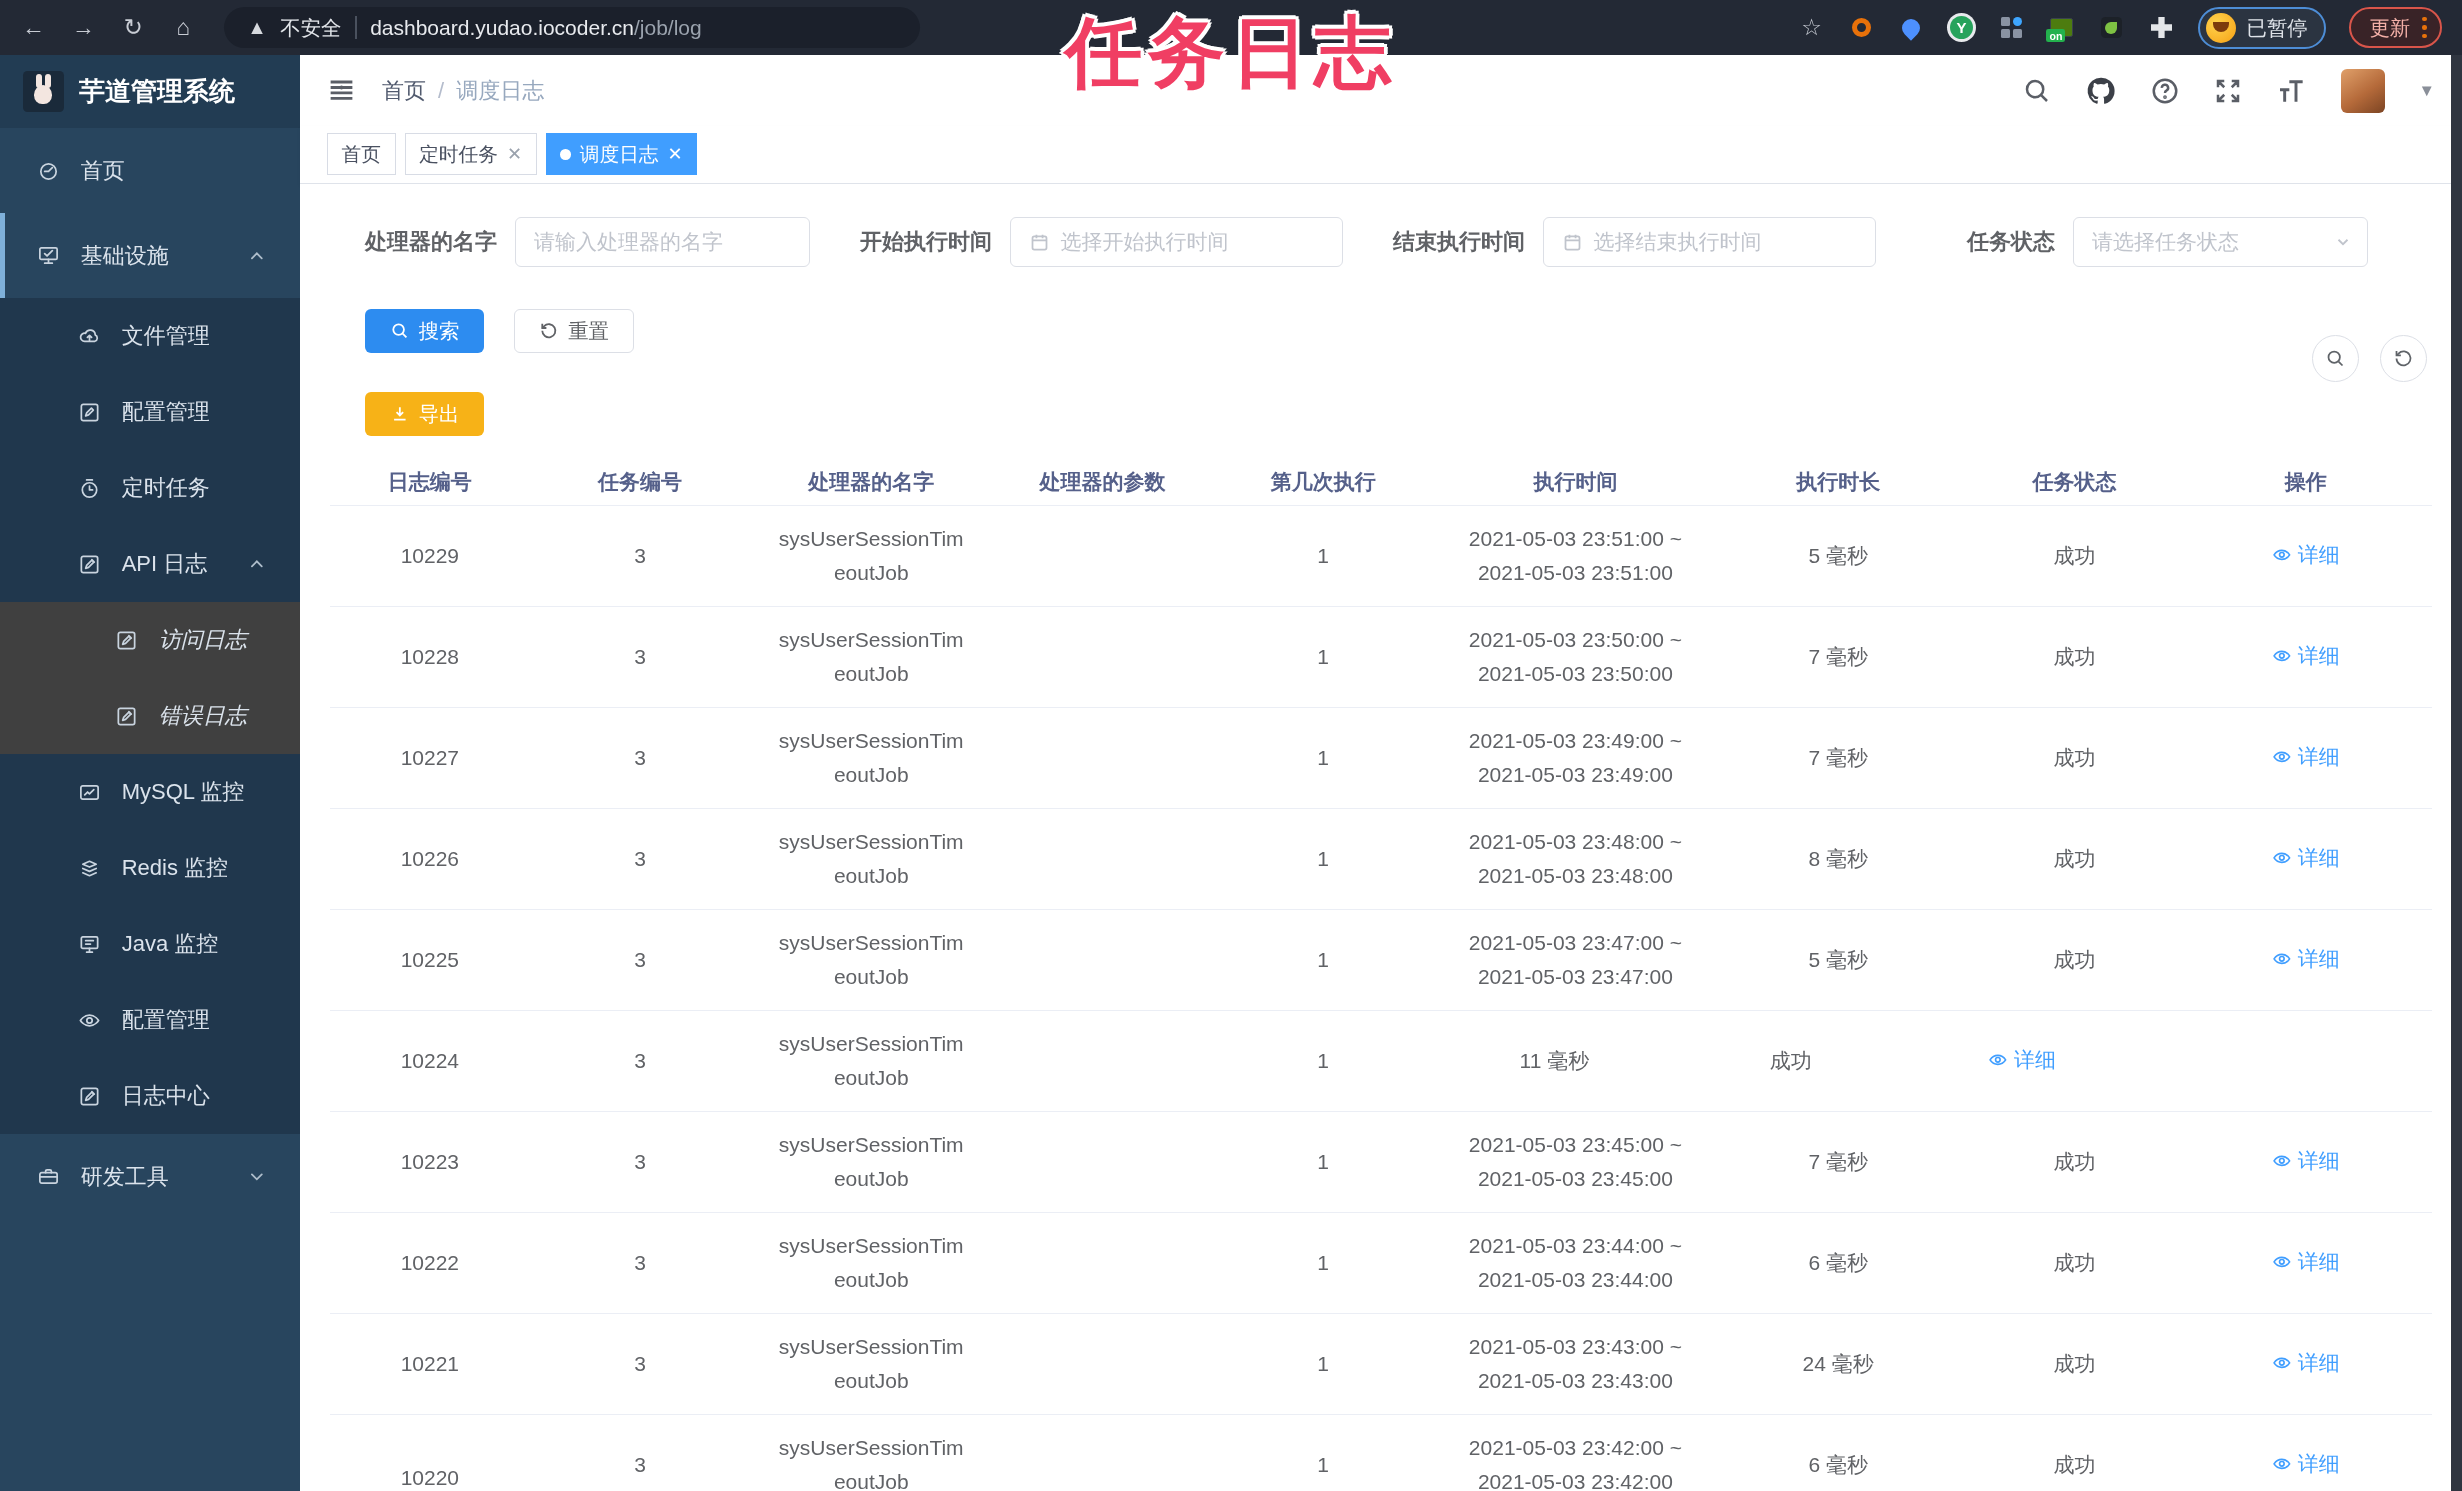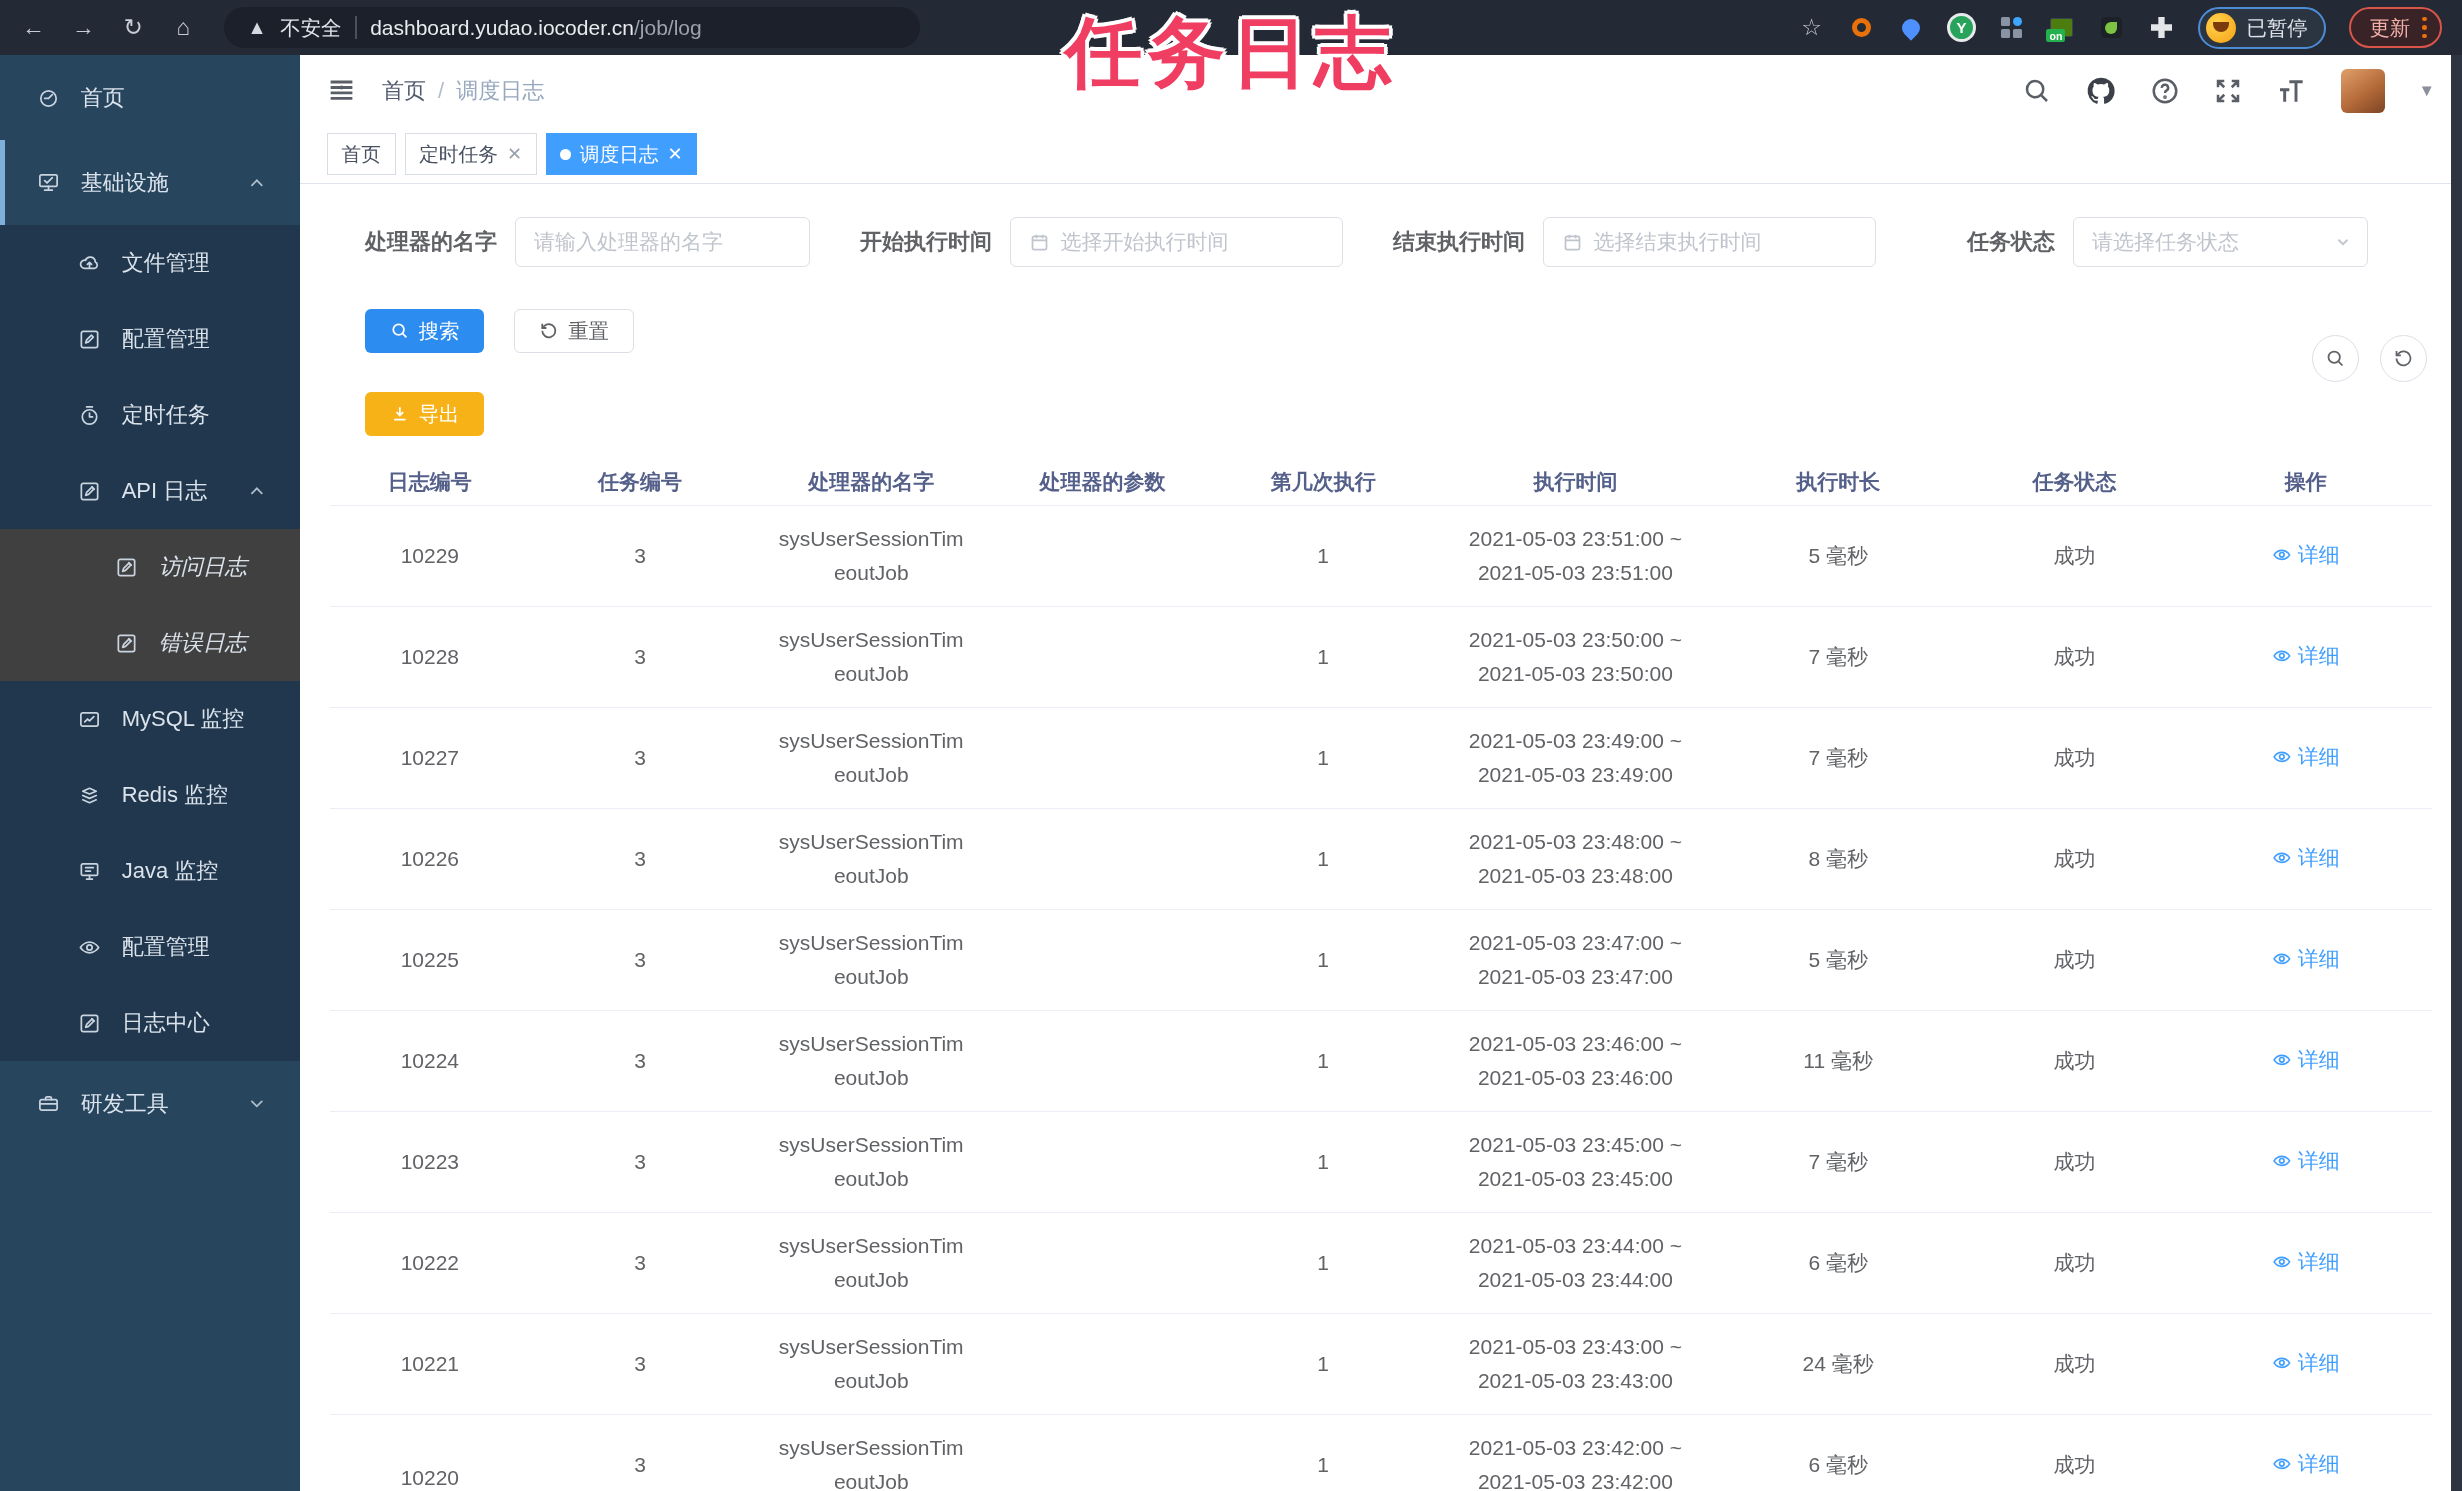--- a/index.html
+++ b/index.html
@@ -182,20 +182,24 @@
         <i></i>
         <i></i>
       </span>
   </div>
 </div>
 
 <div class="overlay-title">任务日志</div>
 
 <div class="app">
   <aside class="sidebar">
+    <div class="logo-row">
+      <span class="logo-img"></span>
+      <span class="app-title">芋道管理系统</span>
+    </div>
     <nav class="menu" id="menu">
         <div class="mi lv0">
           <span class="micon">
             <svg width="23" height="23" viewBox="0 0 24 24" fill="none" stroke="#c9d4df" stroke-width="1.8" stroke-linecap="round" stroke-linejoin="round">
               <circle cx="12" cy="13" r="8"></circle>
               <path d="M12 13l4-4M12 13h-4"></path>
             </svg>
           </span>
           <span class="mlabel">首页</span>
         </div>
@@ -565,21 +569,20 @@
                     <path d="M2.5 12S6 6.5 12 6.5 21.5 12 21.5 12 18 17.5 12 17.5 2.5 12 2.5 12z"></path>
                     <circle cx="12" cy="12" r="2.8"></circle>
                   </svg>详细</span></div>
             </div>
             <div class="tr">
               <div class="td" style="width: 9.5%;"><span>10224</span></div>
               <div class="td" style="width: 10.5%;"><span>3</span></div>
               <div class="td" style="width: 11.5%;"><span class="two-line"><div>sysUserSessionTim</div><div>eoutJob</div></span></div>
               <div class="td" style="width: 10.5%;"><span></span></div>
               <div class="td" style="width: 10.5%;"><span>1</span></div>
-              <div class="td" style="width: 13.5%;"><span class="two-line"><div>2021-05-03 23:46:00 ~</div><div>2021-05-03 23:46:00</div></span></div>
               <div class="td" style="width: 11.5%;"><span>11 毫秒</span></div>
               <div class="td" style="width: 11%;"><span>成功</span></div>
               <div class="td" style="width: 11%;"><span class="tlink"><svg width="19.7" height="19.7" viewBox="0 0 24 24" fill="none" stroke="#409eff" stroke-width="2" stroke-linecap="round" stroke-linejoin="round">
                     <path d="M2.5 12S6 6.5 12 6.5 21.5 12 21.5 12 18 17.5 12 17.5 2.5 12 2.5 12z"></path>
                     <circle cx="12" cy="12" r="2.8"></circle>
                   </svg>详细</span></div>
             </div>
             <div class="tr">
               <div class="td" style="width: 9.5%;"><span>10223</span></div>
               <div class="td" style="width: 10.5%;"><span>3</span></div>

